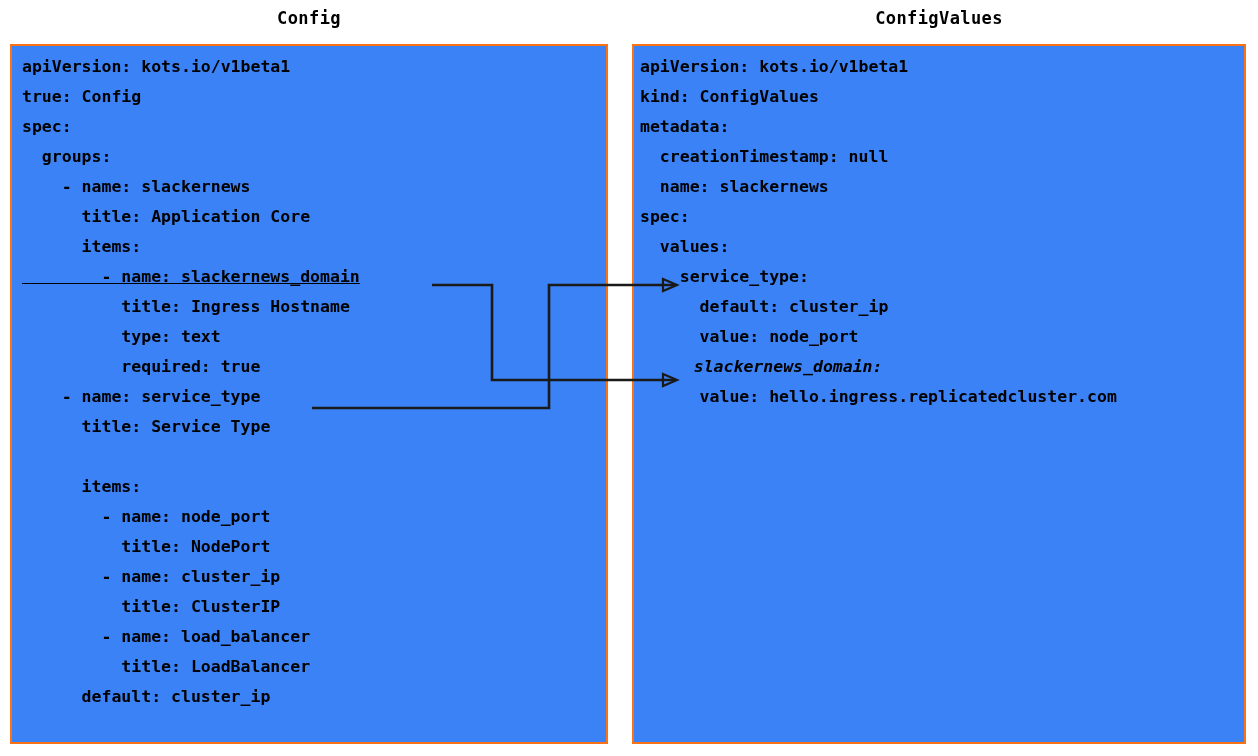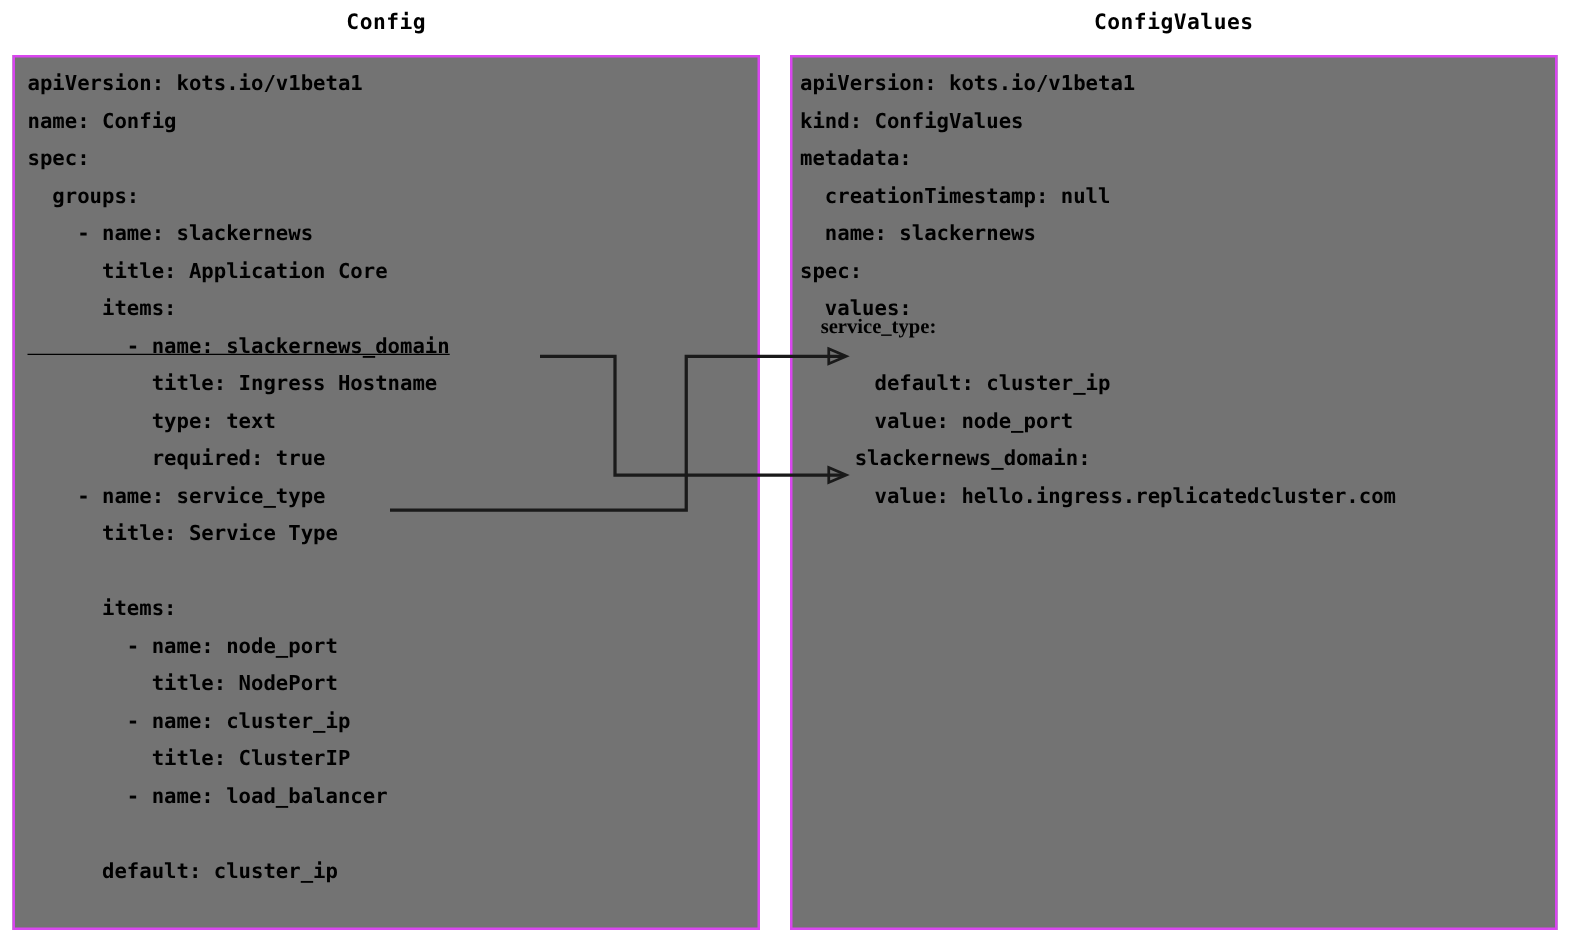--- a/index.html
+++ b/index.html
@@ -28,22 +28,22 @@
     font-size: 17px;
     font-weight: bold;
     color: #000000;
     letter-spacing: 0.4px;
     text-align: center;
     white-space: pre;
   }
 
   .panel {
     position: absolute;
-    background: #737373;
-    border: 2px solid #d946ef;
+    background: #3b82f6;
+    border: 2px solid #f97316;
     box-sizing: border-box;
   }
 
   .panel-left {
     left: 10px;
     top: 44px;
     width: 598px;
     height: 700px;
   }
 
@@ -87,55 +87,56 @@
 
 <div class="stage">
 
   <div class="panel-title" style="left:10px; top:8px; width:598px;">Config</div>
 
   <div class="panel-title" style="left:632px; top:8px; width:614px;">ConfigValues</div>
 
   <div class="panel panel-left">
     <div class="code-block" id="left-code">
         <div class="code-line" style="left: 10px; top: 11px;">apiVersion: kots.io/v1beta1</div>
-        <div class="code-line" style="left: 10px; top: 41px;">name: Config</div>
+        <div class="code-line" style="left: 10px; top: 41px;">true: Config</div>
         <div class="code-line" style="left: 10px; top: 71px;">spec:</div>
         <div class="code-line" style="left: 10px; top: 101px;">  groups:</div>
         <div class="code-line" style="left: 10px; top: 131px;">    - name: slackernews</div>
         <div class="code-line" style="left: 10px; top: 161px;">      title: Application Core</div>
         <div class="code-line" style="left: 10px; top: 191px;">      items:</div>
         <div class="code-line" style="left: 10px; top: 221px; text-decoration: underline;">        - name: slackernews_domain</div>
         <div class="code-line" style="left: 10px; top: 251px;">          title: Ingress Hostname</div>
         <div class="code-line" style="left: 10px; top: 311px;">          required: true</div>
         <div class="code-line" style="left: 10px; top: 281px;">          type: text</div>
         <div class="code-line" style="left: 10px; top: 341px;">    - name: service_type</div>
         <div class="code-line" style="left: 10px; top: 371px;">      title: Service Type</div>
         <div class="code-line" style="left: 10px; top: 431px;">      items:</div>
         <div class="code-line" style="left: 10px; top: 461px;">        - name: node_port</div>
         <div class="code-line" style="left: 10px; top: 491px;">          title: NodePort</div>
         <div class="code-line" style="left: 10px; top: 521px;">        - name: cluster_ip</div>
         <div class="code-line" style="left: 10px; top: 551px;">          title: ClusterIP</div>
         <div class="code-line" style="left: 10px; top: 581px;">        - name: load_balancer</div>
+        <div class="code-line" style="left: 10px; top: 611px;">          title: LoadBalancer</div>
         <div class="code-line" style="left: 10px; top: 641px;">      default: cluster_ip</div>
       </div>
   </div>
 
   <div class="panel panel-right">
     <div class="code-block" id="right-code">
         <div class="code-line" style="left: 6px; top: 11px;">apiVersion: kots.io/v1beta1</div>
         <div class="code-line" style="left: 6px; top: 41px;">kind: ConfigValues</div>
         <div class="code-line" style="left: 6px; top: 71px;">metadata:</div>
         <div class="code-line" style="left: 6px; top: 101px;">  creationTimestamp: null</div>
         <div class="code-line" style="left: 6px; top: 131px;">  name: slackernews</div>
         <div class="code-line" style="left: 6px; top: 161px;">spec:</div>
         <div class="code-line" style="left: 6px; top: 191px;">  values:</div>
-        <div class="code-line" style="left: 6px; top: 205px; font-family: Liberation Serif, serif;">    service_type:</div>
+        <div class="code-line" style="left: 6px; top: 221px;">    service_type:</div>
         <div class="code-line" style="left: 6px; top: 251px;">      default: cluster_ip</div>
         <div class="code-line" style="left: 6px; top: 281px;">      value: node_port</div>
-        <div class="code-line" style="left: 10px; top: 311px;">    slackernews_domain:</div>
+        <div class="code-line" style="left: 20px; top: 311px; font-style: italic;">    slackernews_domain:</div>
         <div class="code-line" style="left: 6px; top: 341px;">      value: hello.ingress.replicatedcluster.com</div>
       </div>
   </div>
 
   <svg class="connectors" viewBox="0 0 1258 756" width="1258" height="756" xmlns="http://www.w3.org/2000/svg">
     <g fill="none" stroke="#1a1a1a" stroke-width="2.6" stroke-linecap="butt" stroke-linejoin="miter">
 
       <path d="M 432,285 L 492,285 L 492,380 L 676,380"></path>
 
       <path d="M 312,408 L 549,408 L 549,285 L 676,285"></path>

